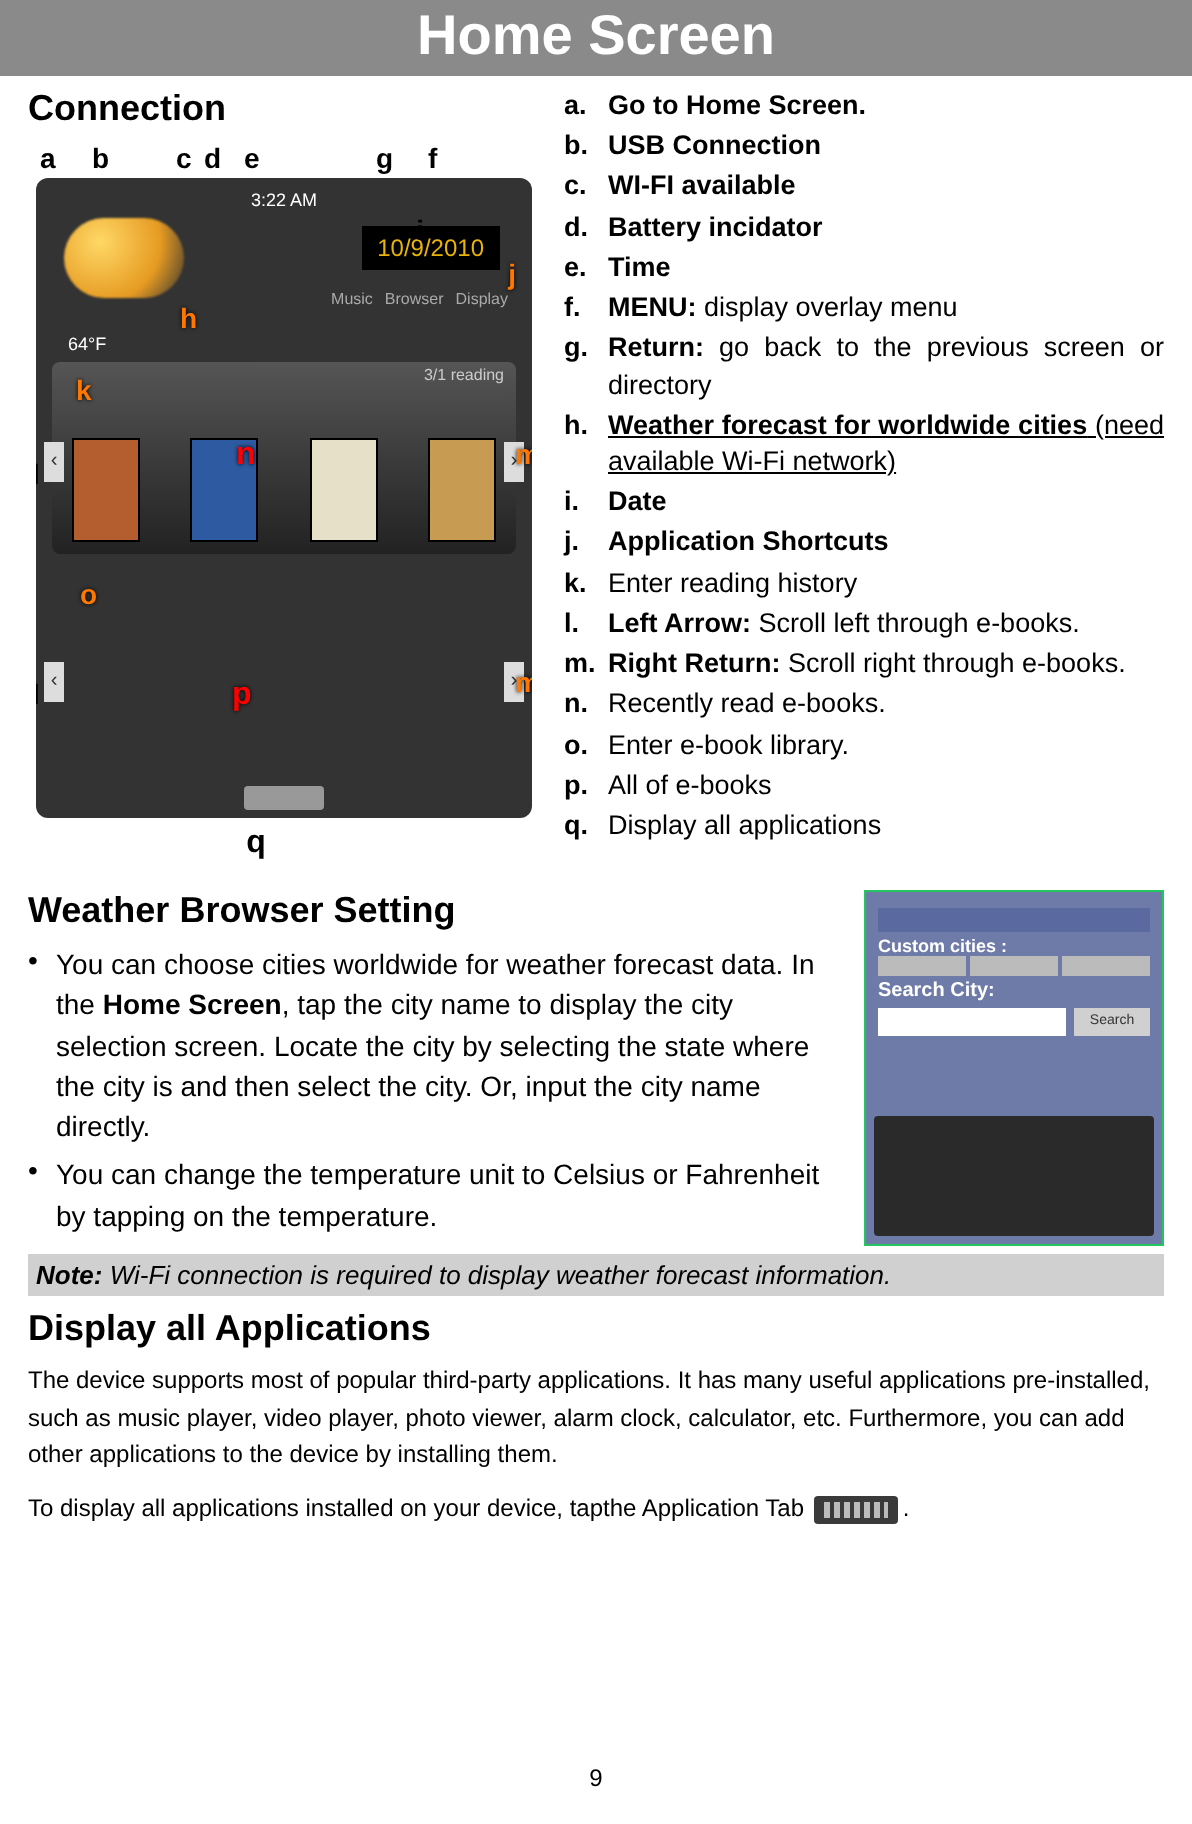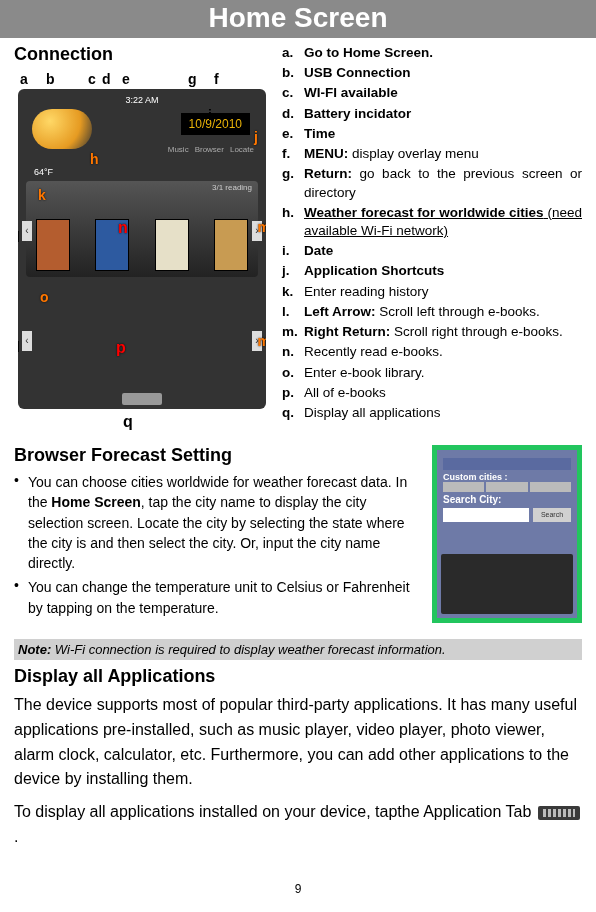--- a/index.html
+++ b/index.html
@@ -129,37 +129,37 @@
     .def-item { display: flex; margin-bottom: 2px; line-height: 1.35; font-size: 13.5px; }
     .def-item .ltr { font-weight: bold; width: 22px; flex-shrink:0; }
     .def-item .desc { flex:1; }
     .def-item .desc b { font-weight: bold; }
     .weather-block { display:flex; gap:10px; margin-top:14px; align-items:flex-start;}
     .weather-text { flex:1; }
     .bullet { display:flex; margin-bottom:4px; }
     .bullet .dot { width:14px; flex-shrink:0; }
     .bullet .txt { flex:1; line-height:1.45; }
     .weather-img {
-      width:150px; height:178px; background:#6e7aa7; border:5px solid #22c55e;
+      width:150px; height:178px; background:#6e7aa7; border:1px solid #22c55e;
       position:relative; font-size:8px; color:#fff;
     }
     .weather-img .bar1 { position:absolute; top:8px; left:6px; right:6px; height:12px; background:#5a6aa0;}
     .weather-img .citysearch { position:absolute; top:44px; left:6px; color:#fff; font-weight:bold; font-size:10px;}
     .weather-img .inputrow { position:absolute; top:58px; left:6px; right:6px; display:flex; gap:4px;}
     .weather-img .inputrow .in{ flex:1; height:14px; background:#fff;}
     .weather-img .inputrow .btn{ width:38px; height:14px; background:#d0d0d0;}
     .weather-img .kbd { position:absolute; bottom:4px; left:4px; right:4px; height:60px; background:#2a2a2a; border-radius:2px;}
     .weather-img .cc { position:absolute; top:22px; left:6px; color:#fff; font-weight:bold; font-size:9px;}
     .weather-img .cc2 { position:absolute; top:32px; left:6px; right:6px; display:flex; gap:2px;}
     .weather-img .cc2 div { height:10px; background:#bbb; flex:1;}
     .note-bar {
-      background: #d0d0d0; font-style: italic; padding: 3px 4px; font-size:13px; margin-top:16px;
+      background: #d0d0d0; font-style: italic; padding: 3px 4px; font-size:13px; margin-top:4px;
     }
     .display-apps-head { font-weight:bold; font-size:18px; margin-top:6px; margin-bottom:6px;}
-    .body-text { line-height:1.55; font-size:16px; margin-bottom:8px;}
+    .body-text { line-height:1.55; font-size:12px; margin-bottom:8px;}
     .inline-app-tab {
       display:inline-block; width:42px; height:14px; background:#3a3a3a; border-radius:2px;
       vertical-align:middle; position:relative; margin: 0 2px;
     }
     .inline-app-tab::before {
       content:''; position:absolute; top:3px; left:5px; right:5px; height:8px;
       background: repeating-linear-gradient(90deg,#bbb,#bbb 3px,#3a3a3a 3px,#3a3a3a 5px);
     }
     .pagenum { position:absolute; bottom:16px; left:0; right:0; text-align:center; font-size:12px;}
   </style>
@@ -181,21 +181,21 @@
       <span>f</span>
     </div>
 
     <div class="device-shot">
       <div class="statusbar">3:22 AM</div>
       <div class="cloud"></div>
       <div class="dateblk">10/9/2010</div>
       <div class="shortcuts">
         <span>Music</span>
         <span>Browser</span>
-        <span>Locate</span>
+        <span>Display</span>
       </div>
       <div class="widgetbar">64°F</div>
 
       <div class="shelf1">
         <div class="hdr">
             <span></span>
             <span>3/1 reading</span>
           </div>
         <div class="books">
           <div class="bk"></div>
@@ -292,21 +292,21 @@
       </div>
     <div class="def-item">
         <span class="ltr">q.</span>
         <span class="desc"><b></b><span>Display all applications</span></span>
       </div>
   </div>
 </div>
 
 <div class="weather-block">
   <div class="weather-text">
-    <div class="section-heading">Browser Forecast Setting</div>
+    <div class="section-heading">Weather Browser Setting</div>
     <div class="bullet">
       <span class="dot">•</span>
       <span class="txt">You can choose cities worldwide for weather forecast data. In the <b>Home Screen</b>, tap the city name to display the city selection screen. Locate the city by selecting the state where the city is and then select the city. Or, input the city name directly.</span>
     </div>
     <div class="bullet">
       <span class="dot">•</span>
       <span class="txt">You can change the temperature unit to Celsius or Fahrenheit by tapping on the temperature.</span>
     </div>
   </div>
   <div class="weather-img">

